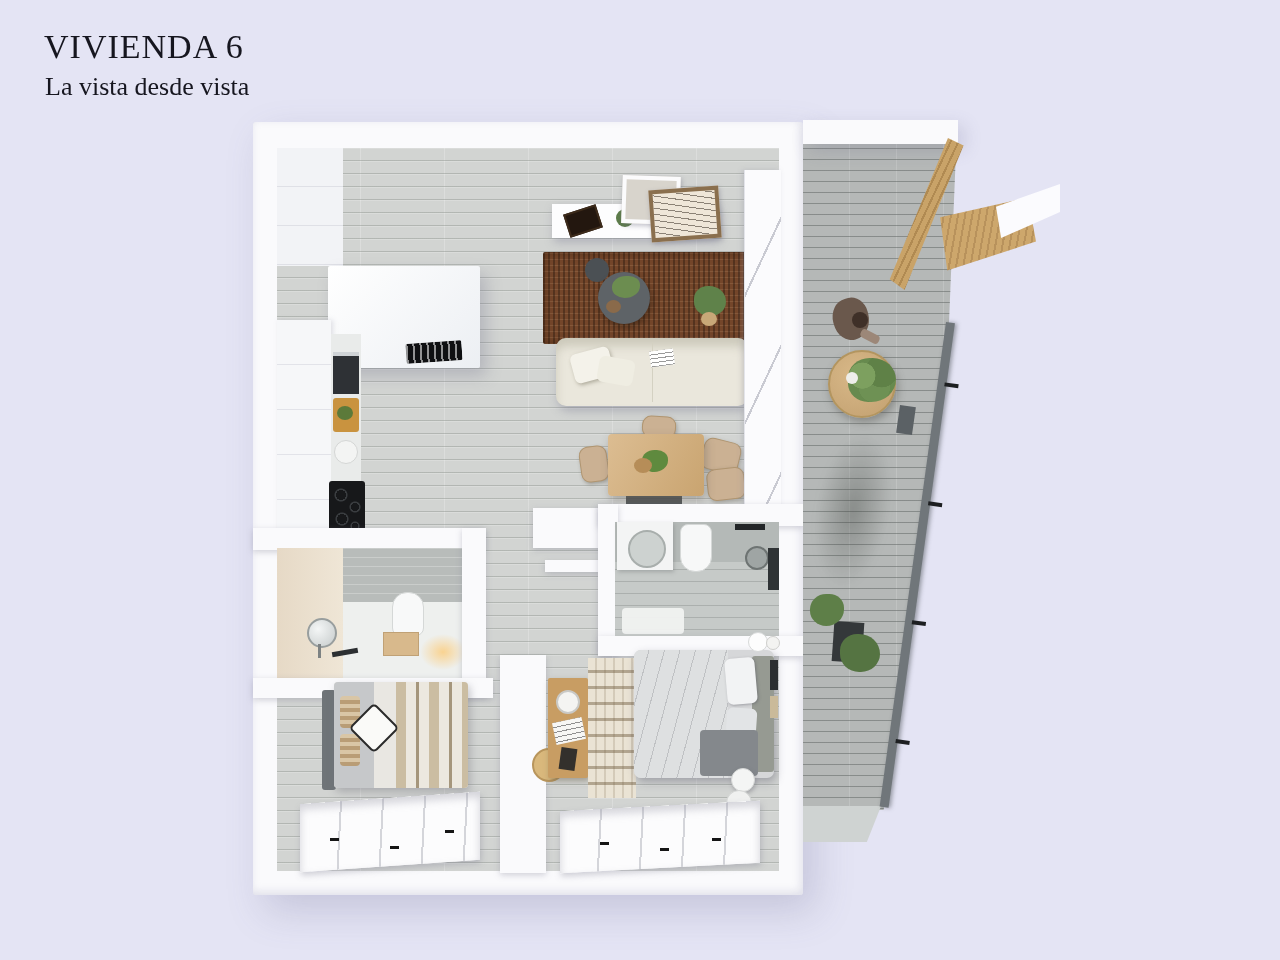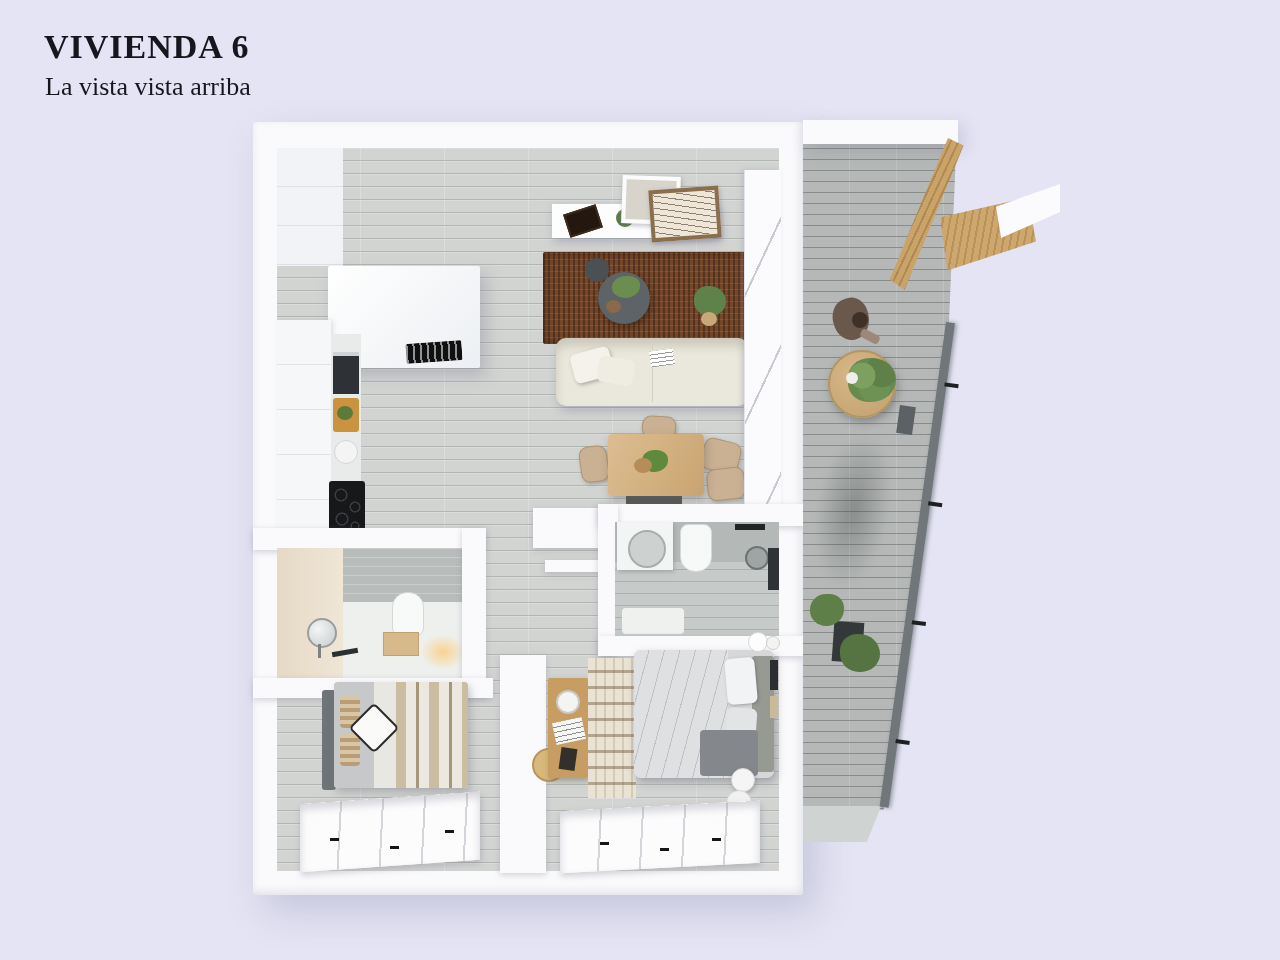--- a/index.html
+++ b/index.html
@@ -1,21 +1,21 @@
 <!DOCTYPE html>
 <html style="--background: #e4e4f4; --title-text: #16161f; --wall: #fafafc; --floor: #d2d4d2; --balcony-floor: #b5b8b7; --rug: #74462a; --sofa: #eae7dc; --wood: #d2b184;"><head>
 <meta charset="utf-8">
 <style>
   html,body{margin:0;padding:0;}
   body{background:var(--background,#e4e4f4);font-family:"Liberation Serif","DejaVu Serif",serif;}
   .stage{position:relative;width:1280px;height:960px;overflow:hidden;background:var(--background,#e4e4f4);}
   .abs{position:absolute;}
 
   
-  .title{left:44px;top:28px;font-size:34px;font-weight:bold;color:var(--title-text,#16161f);letter-spacing:1px;}
+  .title{left:44px;top:28px;font-size:34px;font-weight:normal;color:var(--title-text,#16161f);letter-spacing:1px;}
   .subtitle{left:45px;top:72px;font-size:26px;color:var(--title-text,#16161f);}
 
   
   .unit-outer{left:253px;top:122px;width:550px;height:773px;background:var(--wall,#fafafc);border-radius:3px;
     box-shadow:12px 16px 38px rgba(90,90,130,.22), inset -2px -3px 8px rgba(190,190,210,.45);}
   .unit-floor{left:277px;top:148px;width:502px;height:723px;background-color:var(--floor,#d2d4d2);
     background-image:
       repeating-linear-gradient(to bottom, rgba(255,255,255,.18) 0 1px, transparent 1px 13px),
       repeating-linear-gradient(to bottom, transparent 0 12px, rgba(140,146,140,.45) 12px 13px),
       repeating-linear-gradient(to right, transparent 0 83px, rgba(255,255,255,.22) 83px 84px);}
@@ -176,21 +176,21 @@
   .pergola-top{left:934px;top:196px;width:102px;height:76px;clip-path:polygon(6% 28%,92% 2%,100% 60%,13% 98%);
     background:repeating-linear-gradient(100deg,#cda76c 0 5px,#b8925c 5px 7px);box-shadow:3px 5px 10px rgba(100,90,70,.35);}
   .neighbor-wedge{left:996px;top:184px;width:64px;height:54px;background:#fbfbfe;clip-path:polygon(0 42%,100% 0,100% 52%,8% 100%);}
 </style>
 </head>
 <body>
 
 <div class="stage">
 
   <div class="abs title">VIVIENDA 6</div>
-  <div class="abs subtitle">La vista vista arriba</div>
+  <div class="abs subtitle">La vista desde vista</div>
 
   <div class="abs unit-outer"></div>
   <div class="abs unit-floor"></div>
 
   <div class="abs kit-upper-cab"></div>
   <div class="abs kit-island"></div>
   <div class="abs kit-vent"></div>
   <div class="abs kit-tall-col"></div>
   <div class="abs kit-counter"></div>
   <div class="abs kit-oven"></div>

